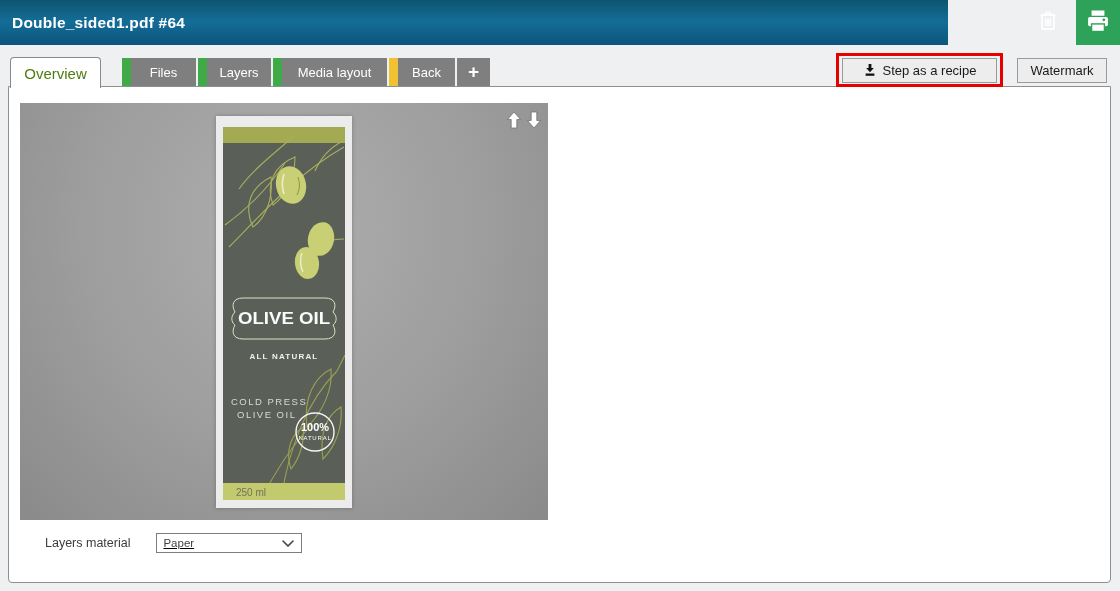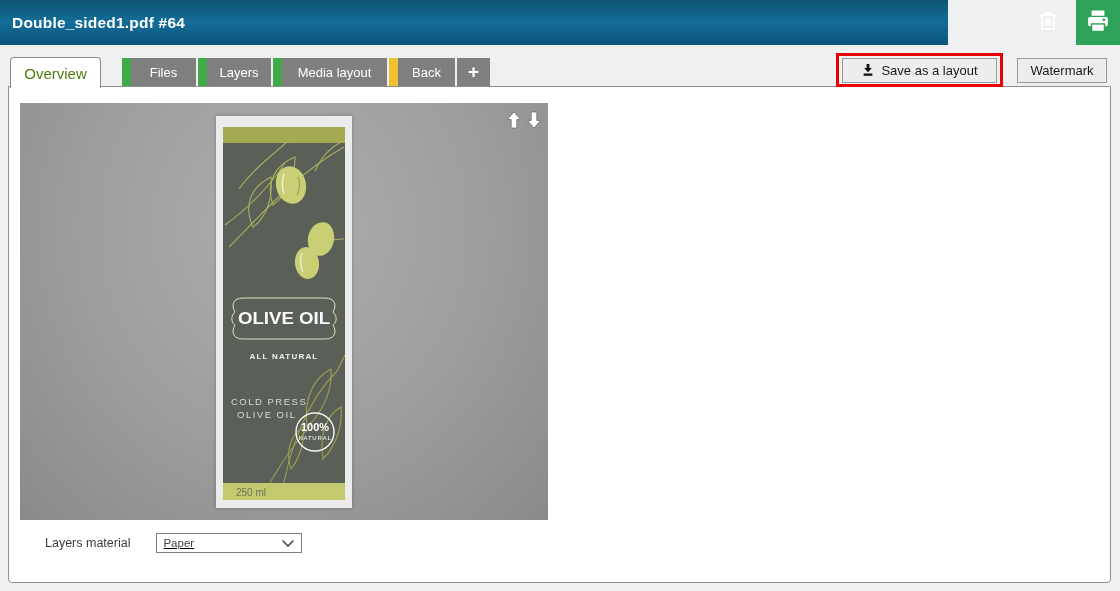--- a/index.html
+++ b/index.html
@@ -137,21 +137,21 @@
   <div id="tab-add" class="abs">+</div>
 
   <div id="save-annotation" class="abs">
     <button id="save-recipe-btn" class="win-btn">
       <span style="display:flex;">
         <svg width="14" height="14" viewBox="0 0 16 16">
           <polygon points="8,10.5 3.6,5.8 6.4,5.8 6.4,1 9.6,1 9.6,5.8 12.4,5.8" fill="#111"></polygon>
           <rect x="3" y="12" width="10" height="2.6" fill="#111"></rect>
         </svg>
       </span>
-      <span>Save as a layout</span>
+      <span>Step as a recipe</span>
     </button>
   </div>
   <button id="sampling-btn" class="abs win-btn">Watermark</button>
 
   <div id="main-panel" class="abs"></div>
 
   <div id="preview" class="abs">
     <div id="preview-arrows">
       <span class="arrow-btn">
         <svg width="16" height="18" viewBox="0 0 16 18">

